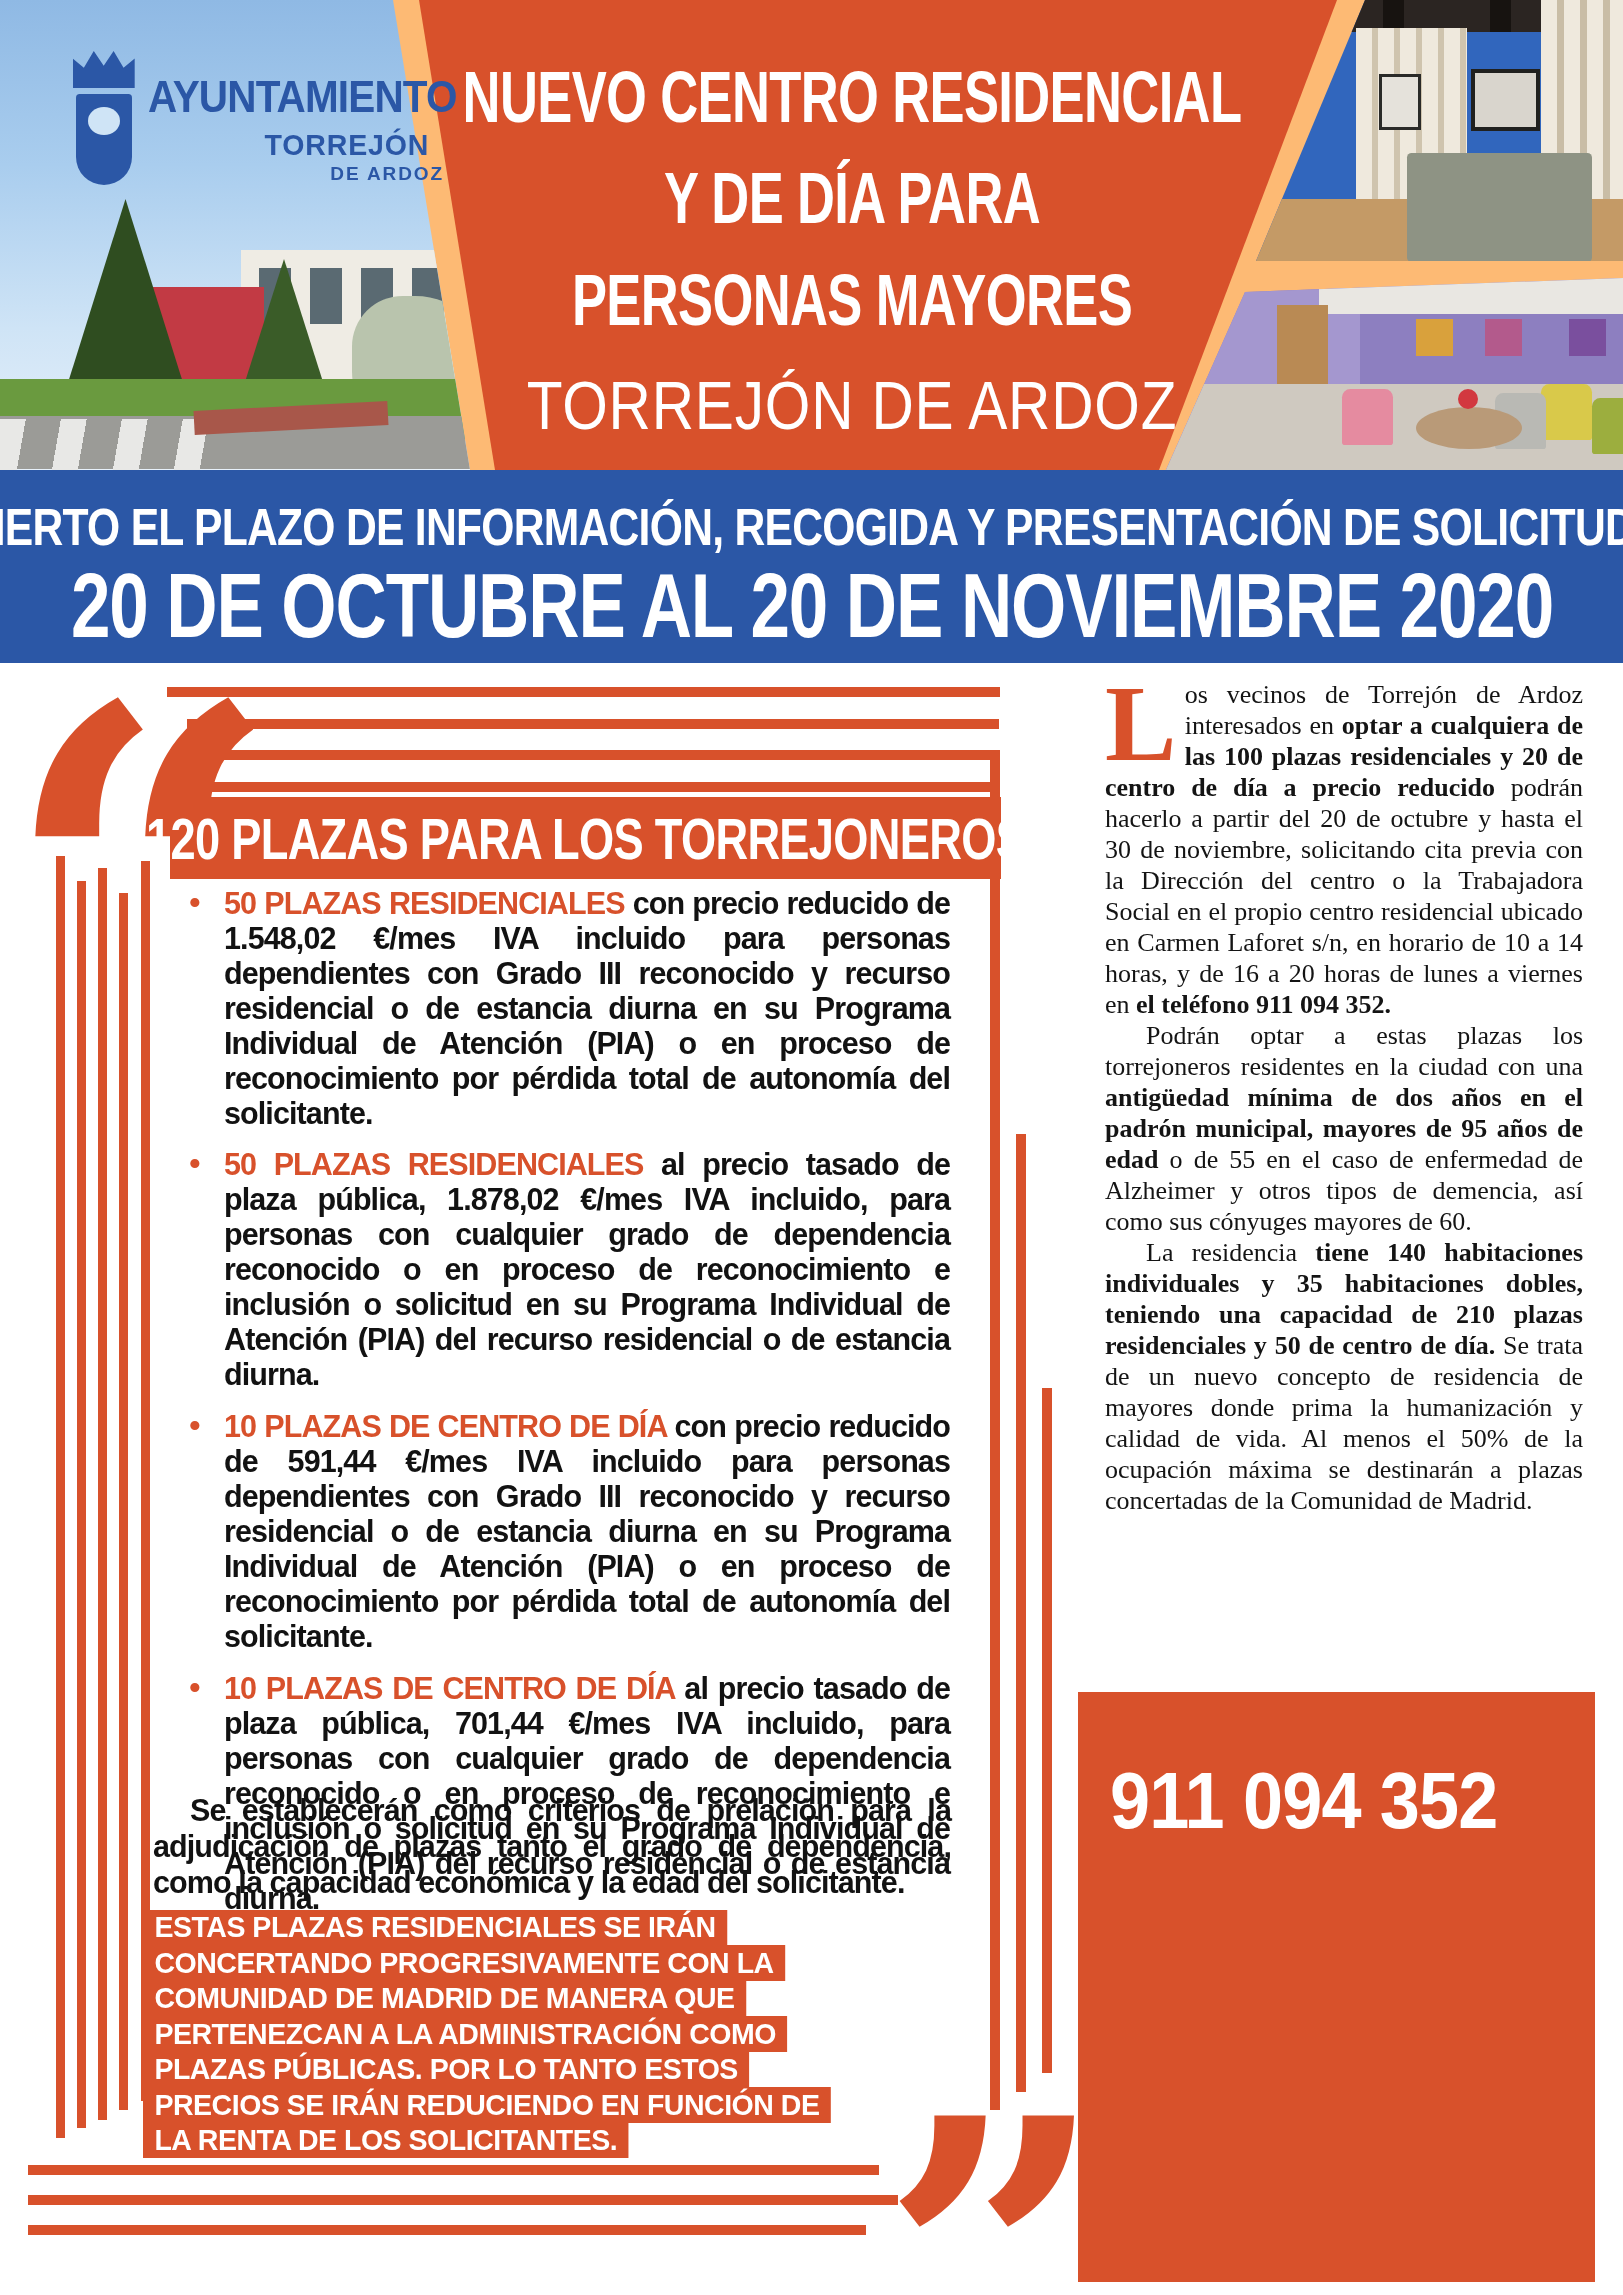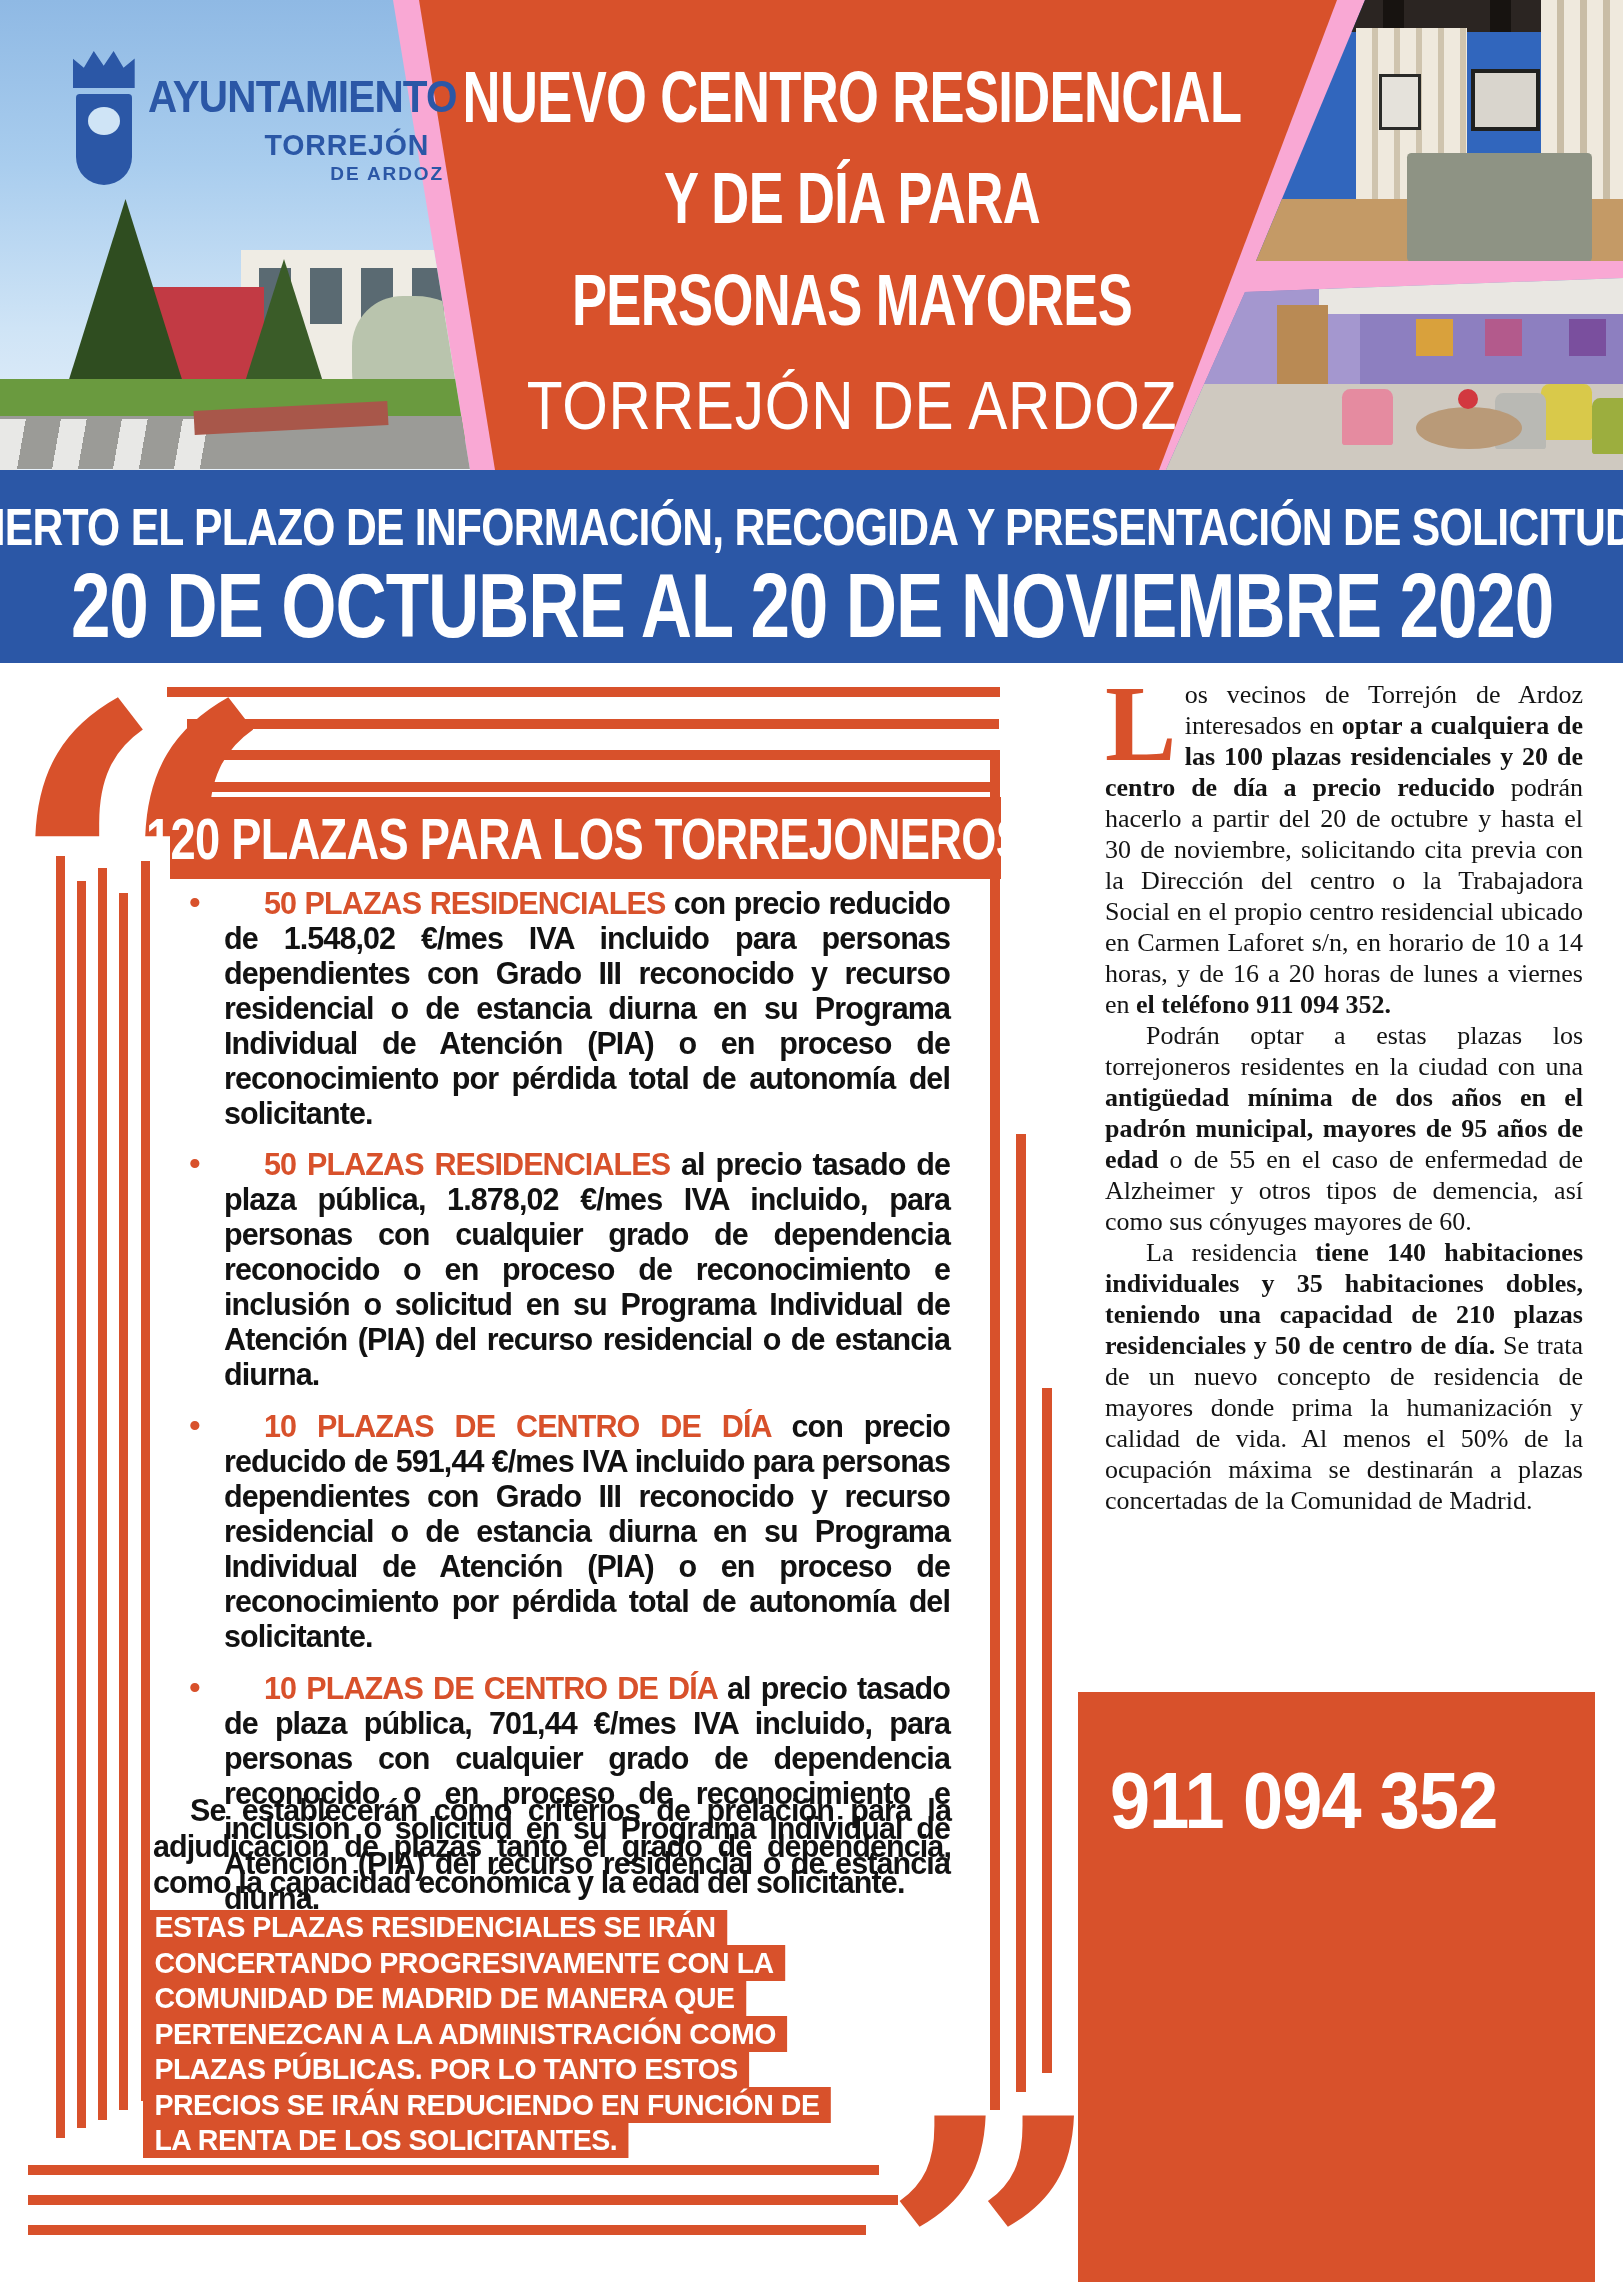--- a/index.html
+++ b/index.html
@@ -9,21 +9,21 @@
   }
   *{margin:0;padding:0;box-sizing:border-box;}
   html,body{background:#ffffff;}
   body{
     position:relative;
     width:1623px;height:2295px;
     font-family:"Liberation Sans",sans-serif;
     overflow:hidden;
   }
   
-  .header{position:absolute;left:0;top:0;width:1623px;height:470px;background:#f9a8d4;}
+  .header{position:absolute;left:0;top:0;width:1623px;height:470px;background:#fdba74;}
   .ph{position:absolute;inset:0;overflow:hidden;}
   .ph-left{clip-path:polygon(0 0,393px 0,470px 100%,0 100%);}
   .sky{position:absolute;inset:0;background:linear-gradient(180deg,#8fb9e4 0%,#a9cdee 35%,#cfe4f6 70%,#e8f1fa 100%);}
   .bldg-white{position:absolute;left:241px;top:250px;width:259px;height:167px;background:#efece4;box-shadow:inset -28px 0 0 #d8d4c9;}
   .bldg-win{position:absolute;left:259px;top:268px;width:194px;height:56px;background:repeating-linear-gradient(90deg,#5a6a72 0 32px,#efece4 32px 51px);}
   .bldg-red{position:absolute;left:134px;top:287px;width:130px;height:130px;background:#c23a44;}
   .tree1{position:absolute;left:56px;top:199px;width:139px;height:222px;background:#2f4d20;clip-path:polygon(50% 0,100% 100%,0 100%);}
   .tree2{position:absolute;left:231px;top:259px;width:106px;height:167px;background:#3a5c28;clip-path:polygon(50% 0,100% 100%,0 100%);}
   .hedge{position:absolute;left:352px;top:296px;width:139px;height:139px;background:#b9c4ad;border-radius:40% 60% 50% 50%;}
   .grass{position:absolute;left:0;top:379px;width:509px;height:60px;background:#6a9a3f;}
@@ -81,21 +81,21 @@
   .q-close{left:881px;top:2068px;font-size:389px;}
   .hstripe,.vstripe{position:absolute;background:var(--orange);}
   .hstripe{height:10.2px;}
   .vstripe{width:10.2px;}
   
   .plazas-heading{position:absolute;left:170px;top:797px;width:831px;height:82px;background:var(--orange);display:flex;align-items:center;justify-content:center;}
   .plazas-heading .txt{color:#fff;font-weight:700;font-size:58px;letter-spacing:-0.9px;transform:scaleX(.78);white-space:nowrap;}
   .bullets{position:absolute;left:180px;top:869px;width:770px;}
   .bullet{position:relative;margin-top:16.7px;padding-left:44px;font-weight:700;font-size:30.5px;line-height:35px;letter-spacing:-0.9px;color:var(--ink);text-align:justify;}
   .bullet::before{content:"•";position:absolute;left:9.3px;top:-0.9px;color:var(--orange);font-size:32px;}
-  .bullet .lead{color:var(--orange);margin-left:40px;}
+  .bullet .lead{color:var(--orange);}
   .criteria{position:absolute;left:153px;top:1792px;width:798px;font-weight:700;font-size:30.5px;line-height:36px;letter-spacing:-0.9px;color:var(--ink);text-align:justify;text-indent:37px;}
   .highlight{position:absolute;left:143px;top:1910px;width:861px;}
   .highlight .ln{display:table;background:var(--orange);color:#fff;font-weight:700;font-size:30px;line-height:30px;letter-spacing:-0.5px;padding:2.3px 12px 3.2px 12px;white-space:nowrap;transform:scaleX(.95);transform-origin:left;}
   
   .right-col{position:absolute;left:1105px;top:679px;width:478px;font-family:"Liberation Serif",serif;font-size:26px;line-height:31px;color:#141414;text-align:justify;}
   .right-col p{margin:0;}
   .right-col p.ind{text-indent:41px;}
   .right-col .b{font-weight:700;}
   .dropcap{float:left;color:var(--orange);font-weight:700;font-size:107px;line-height:78px;padding:5.6px 8.3px 0 0;font-family:"Liberation Serif",serif;}
   

